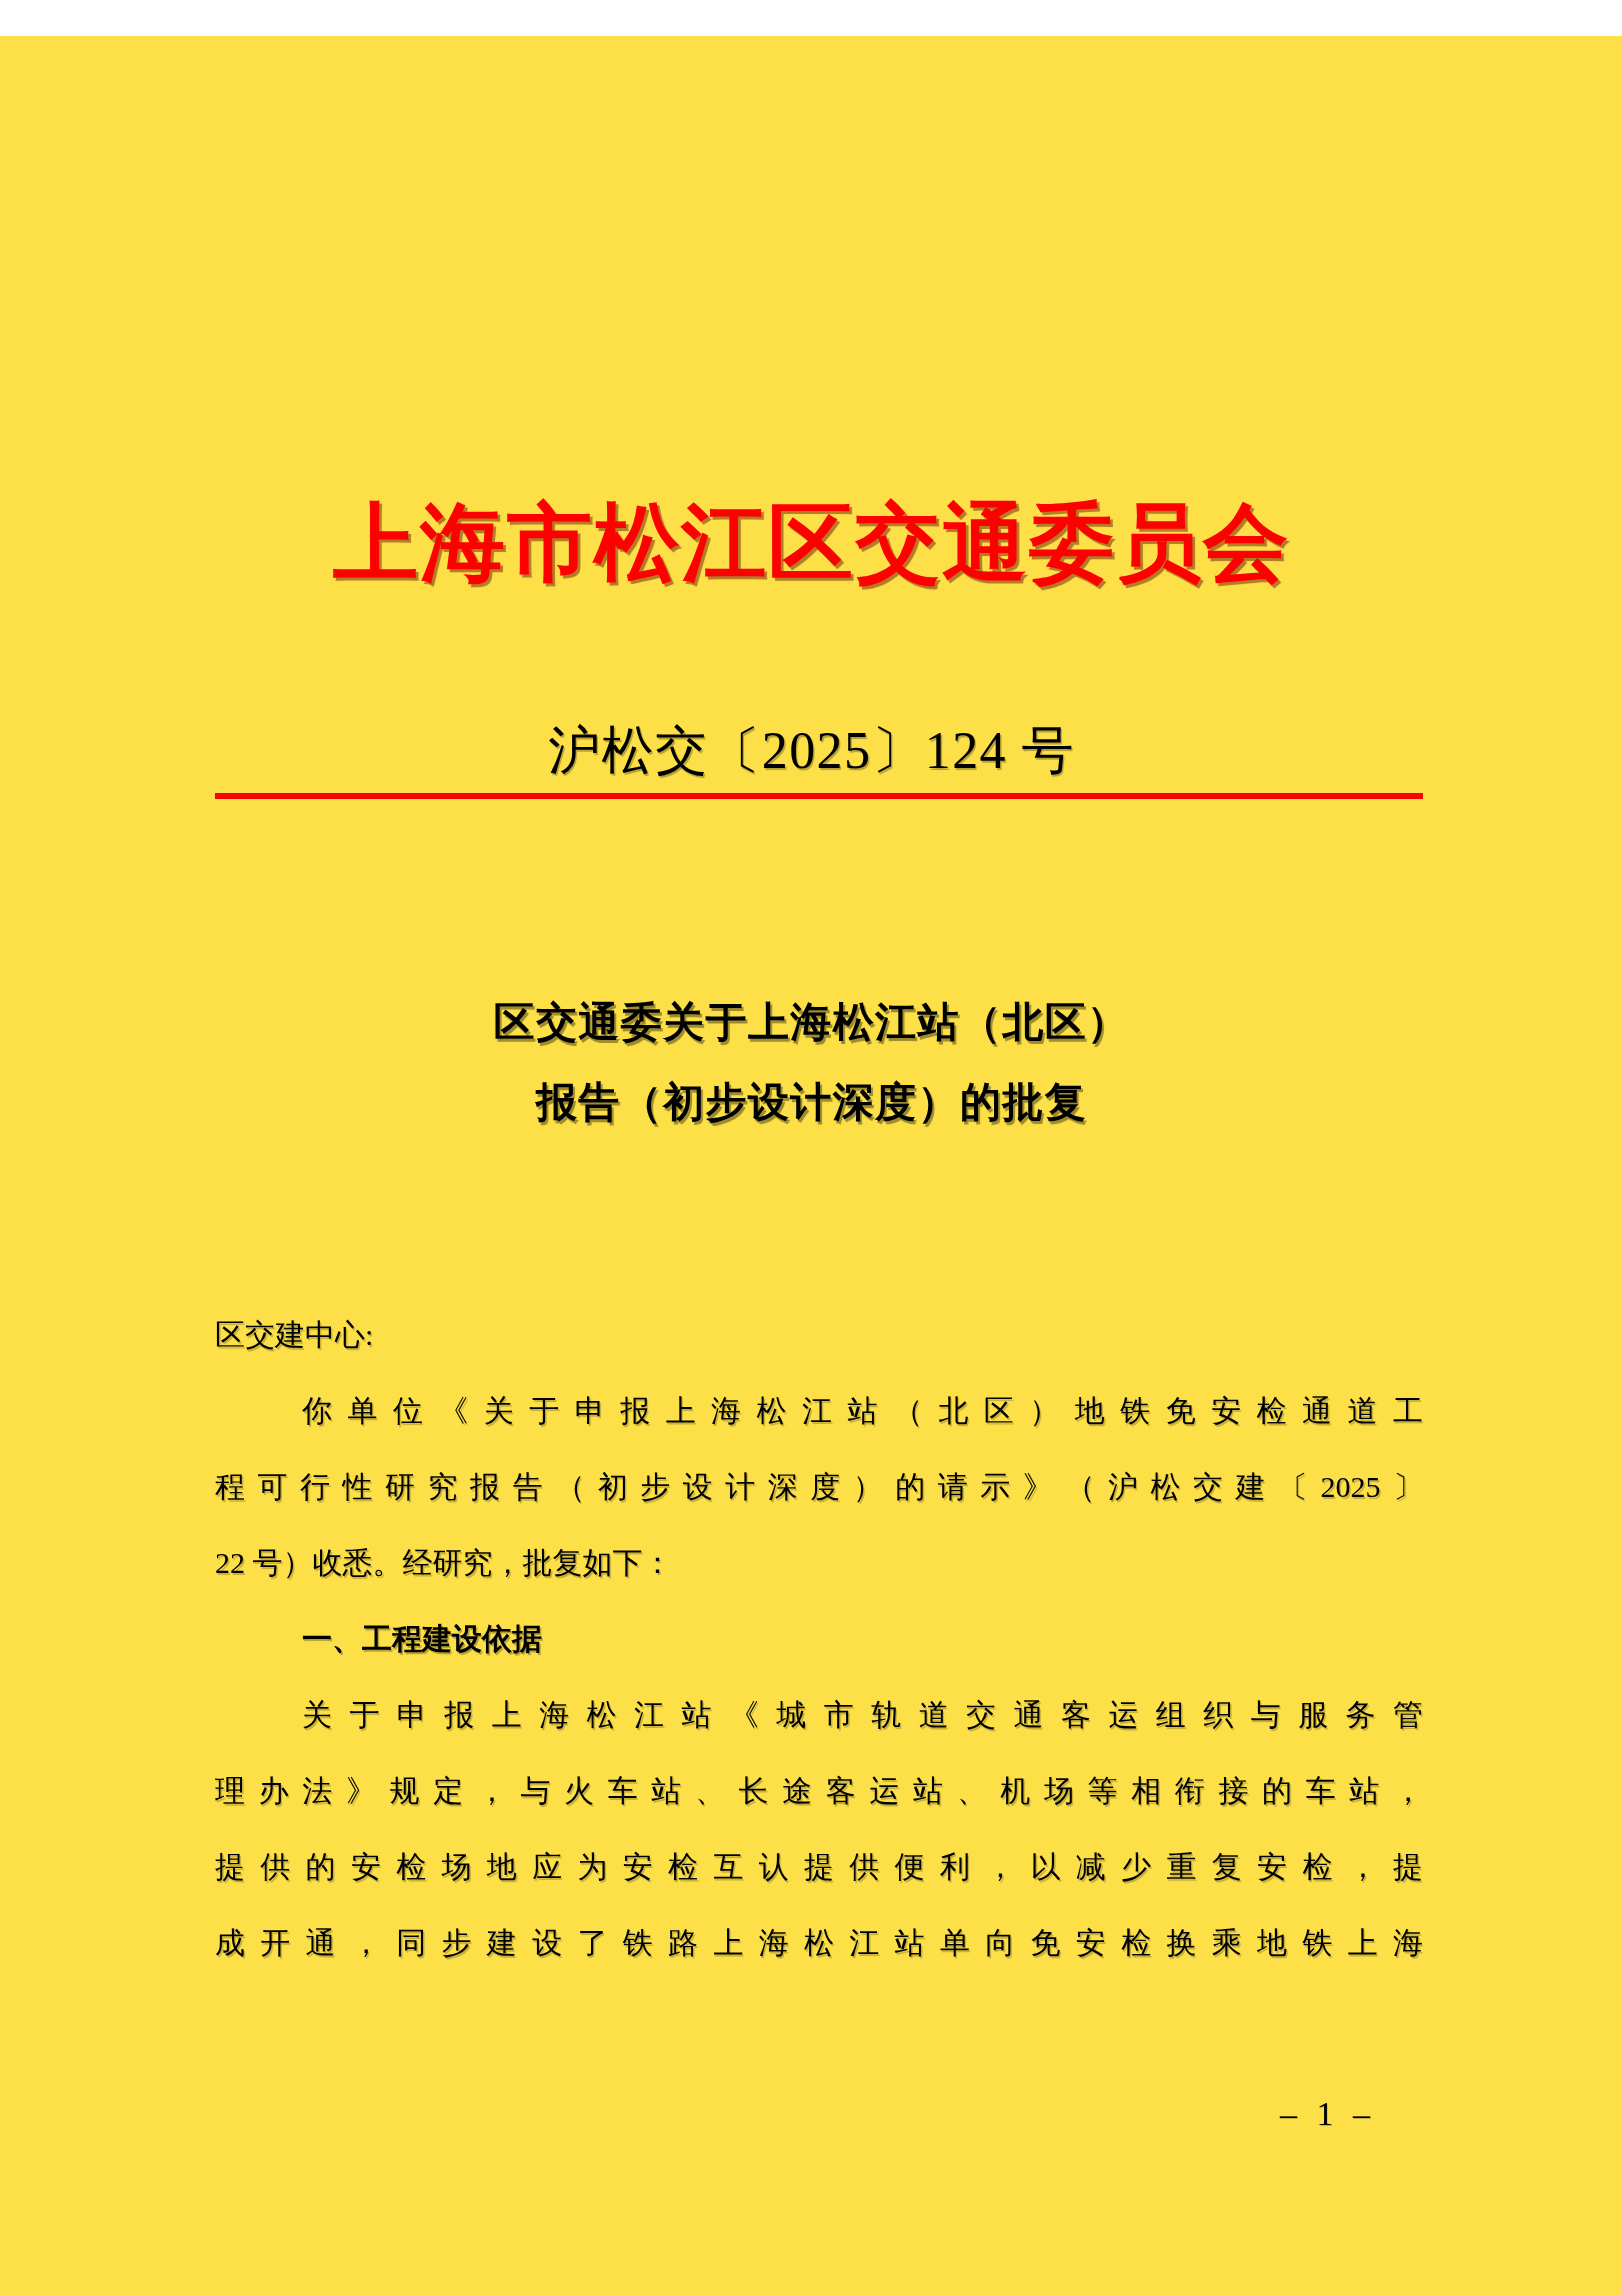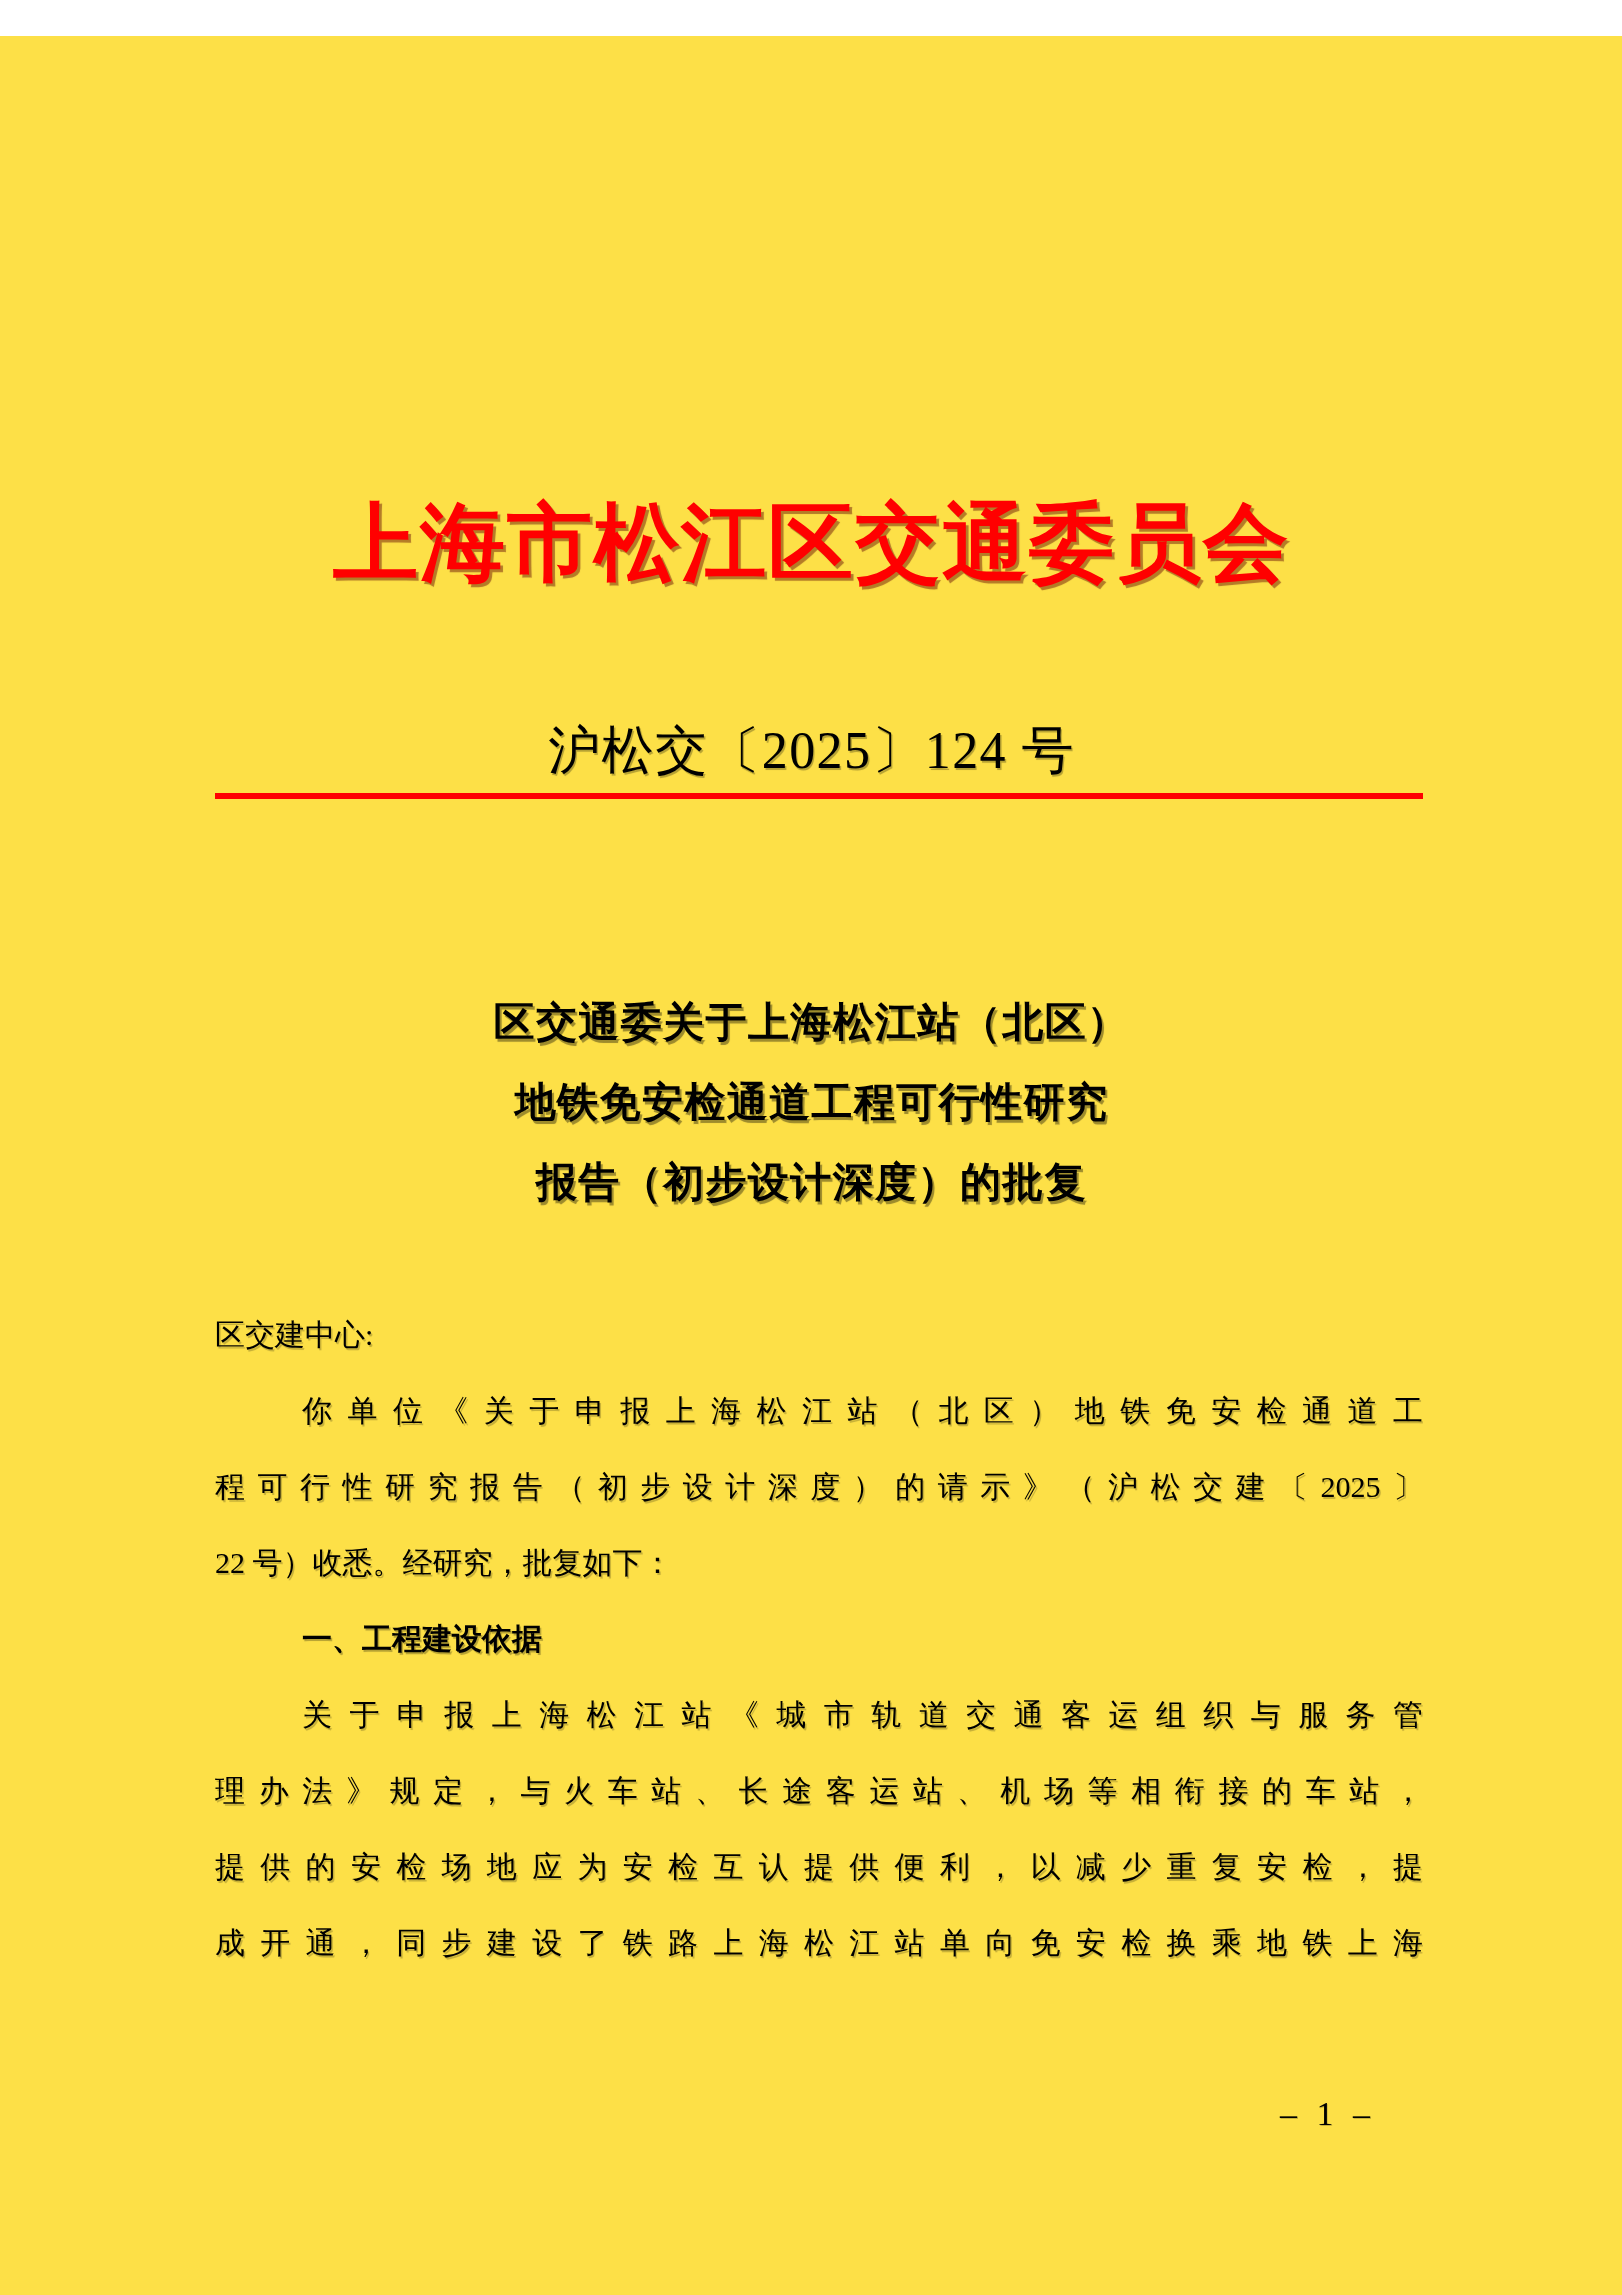--- a/index.html
+++ b/index.html
@@ -119,21 +119,20 @@
 <div class="page">
 
   <div class="agency-title">上海市松江区交通委员会</div>
 
   <div class="doc-number">沪松交〔2025〕124 号</div>
 
   <div class="red-line"></div>
 
   <div class="doc-title">
     <div class="doc-title-line">区交通委关于上海松江站（北区）</div>
-    <div class="doc-title-line">地铁免安检通道工程可行性研究</div>
     <div class="doc-title-line">报告（初步设计深度）的批复</div>
   </div>
 
   <div class="body-block">
     <div class="line">区交建中心:</div>
     <div class="line indent stretch">你单位《关于申报上海松江站（北区）地铁免安检通道工</div>
     <div class="line stretch">程可行性研究报告（初步设计深度）的请示》（沪松交建〔2025〕</div>
     <div class="line">22 号）收悉。经研究，批复如下：</div>
     <div class="line indent heading">一、工程建设依据</div>
     <div class="line indent stretch">关于申报上海松江站《城市轨道交通客运组织与服务管</div>

